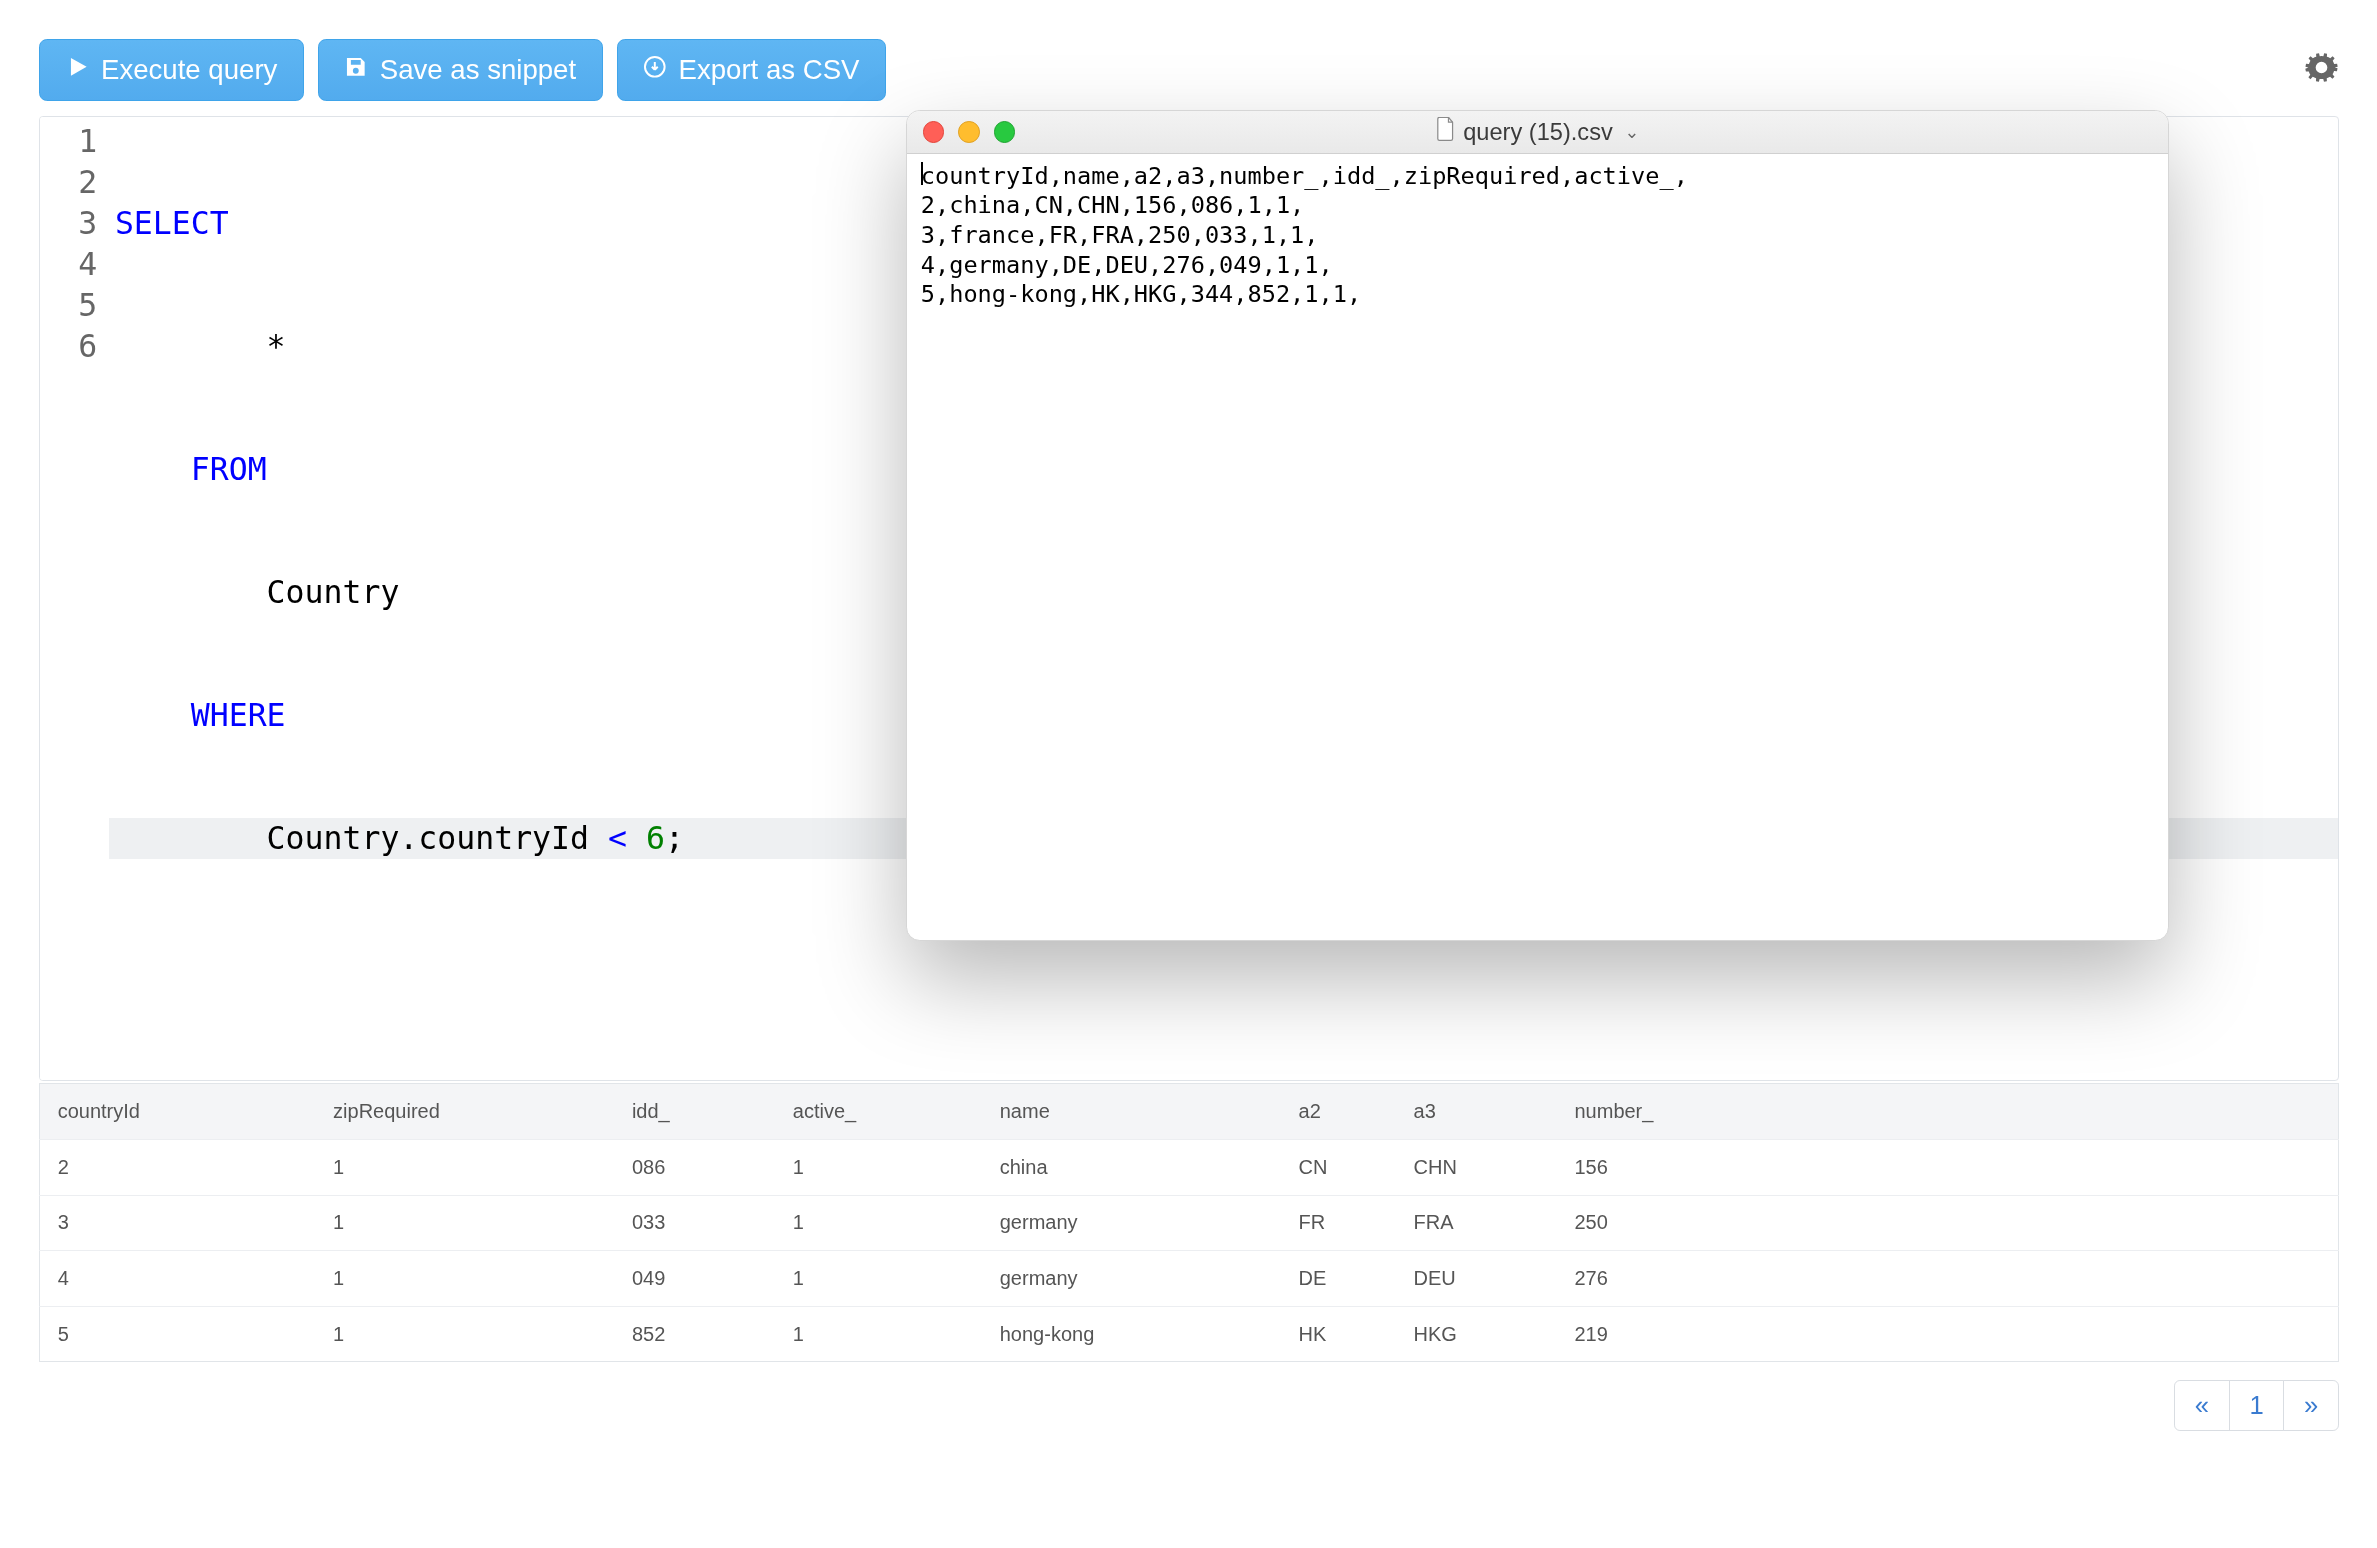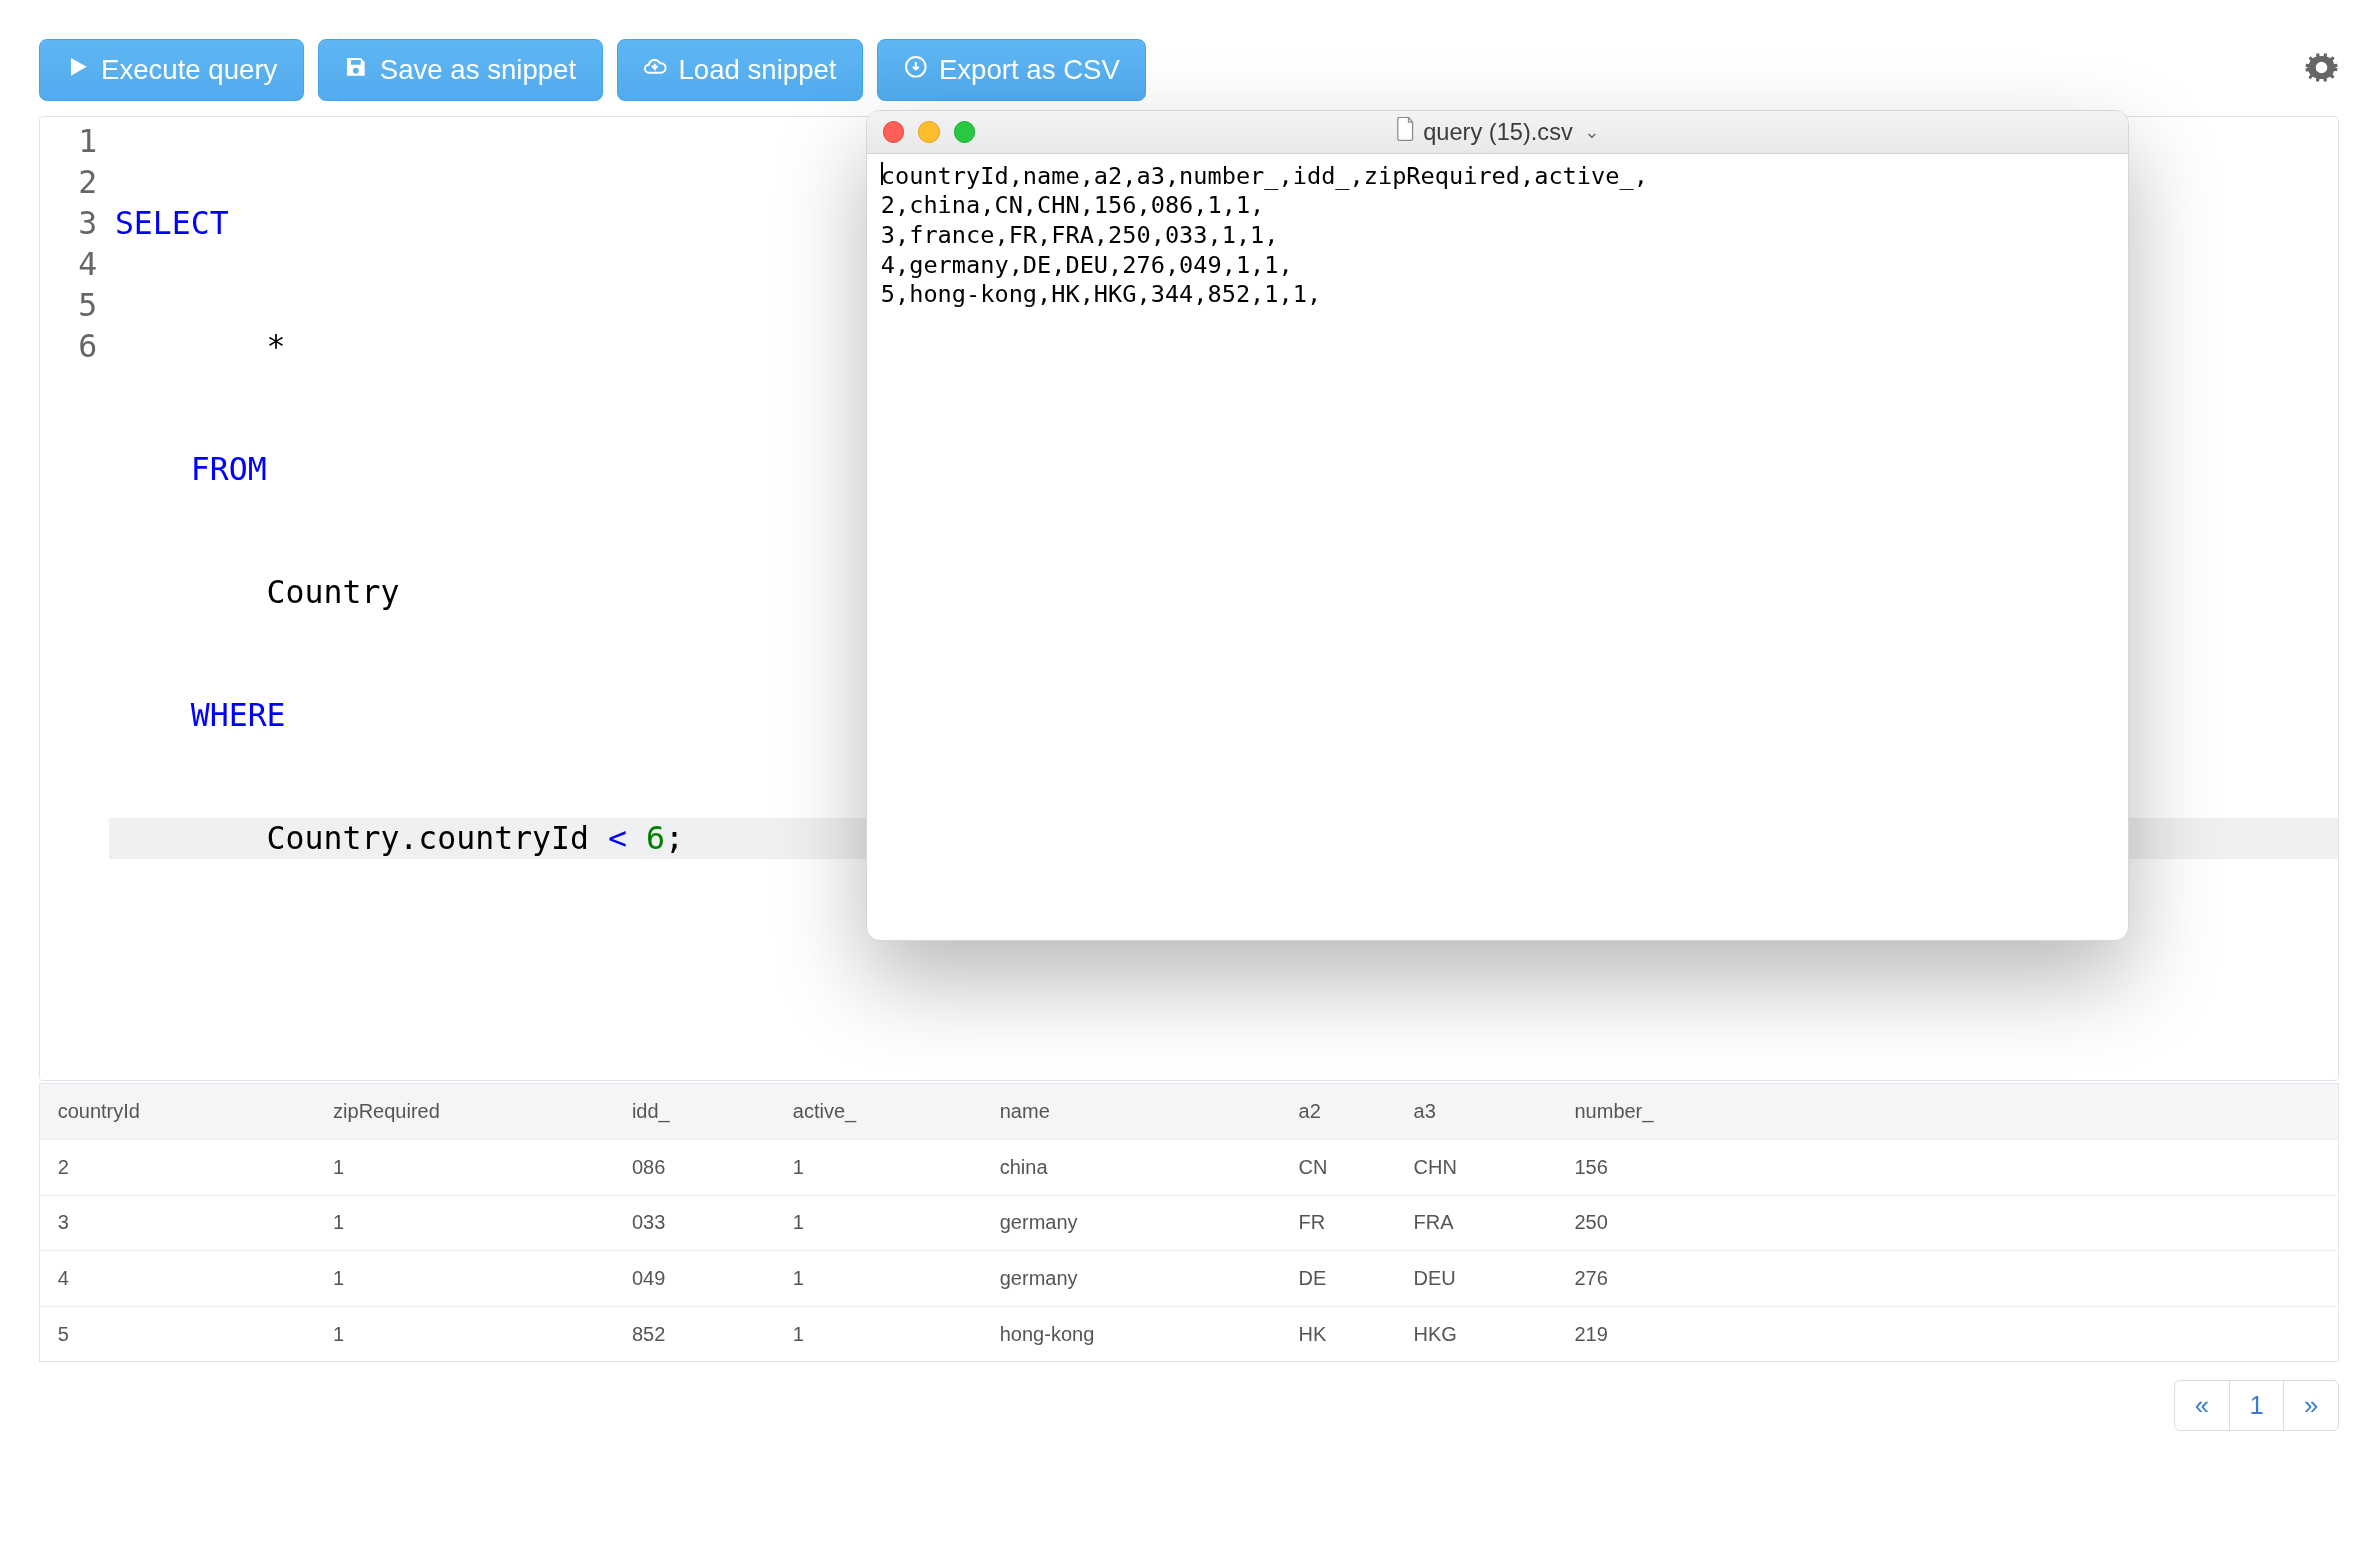--- a/index.html
+++ b/index.html
@@ -106,21 +106,21 @@
     background: #fff;
     cursor: pointer;
     margin-left: -1px;
   }
   .page-btn:first-child { border-radius: 5.9px 0 0 5.9px; }
   .page-btn:last-child { border-radius: 0 5.9px 5.9px 0; }
 
   
   .mac-window {
     position: absolute;
-    left: 866px;
+    left: 906px;
     top: 110px;
     width: 1263px;
     height: 831px;
     border-radius: 13.8px;
     background: #fff;
     box-shadow: 0 39px 89px rgba(0,0,0,.28);
     overflow: hidden;
     border: 1px solid #d6d6d6;
   }
   .mac-titlebar {
@@ -177,28 +177,20 @@
     </span>
     <span>Execute query</span>
   </button>
   <button class="btn">
     <span>
       <svg viewBox="0 0 24 24">
           <path d="M3 3h14l4 4v14H3V3zm4 2v5h10V5H7zm5 8a3 3 0 100 6 3 3 0 000-6z"></path>
         </svg>
     </span>
     <span>Save as snippet</span>
-  </button>
-  <button class="btn">
-    <span>
-      <svg viewBox="0 0 24 24">
-          <path d="M19 18H6a4 4 0 010-8 6 6 0 0111.3-1.5A4.5 4.5 0 0119 18zM12 9v5l-3-3m3 3l3-3" fill="none" stroke="#fff" stroke-width="2"></path>
-        </svg>
-    </span>
-    <span>Load snippet</span>
   </button>
   <button class="btn">
     <span>
       <svg viewBox="0 0 24 24">
           <circle cx="12" cy="12" r="10" fill="none" stroke="#fff" stroke-width="2"></circle>
           <path d="M12 7v8m0 0l-3-3m3 3l3-3" fill="none" stroke="#fff" stroke-width="2"></path>
         </svg>
     </span>
     <span>Export as CSV</span>
   </button>

